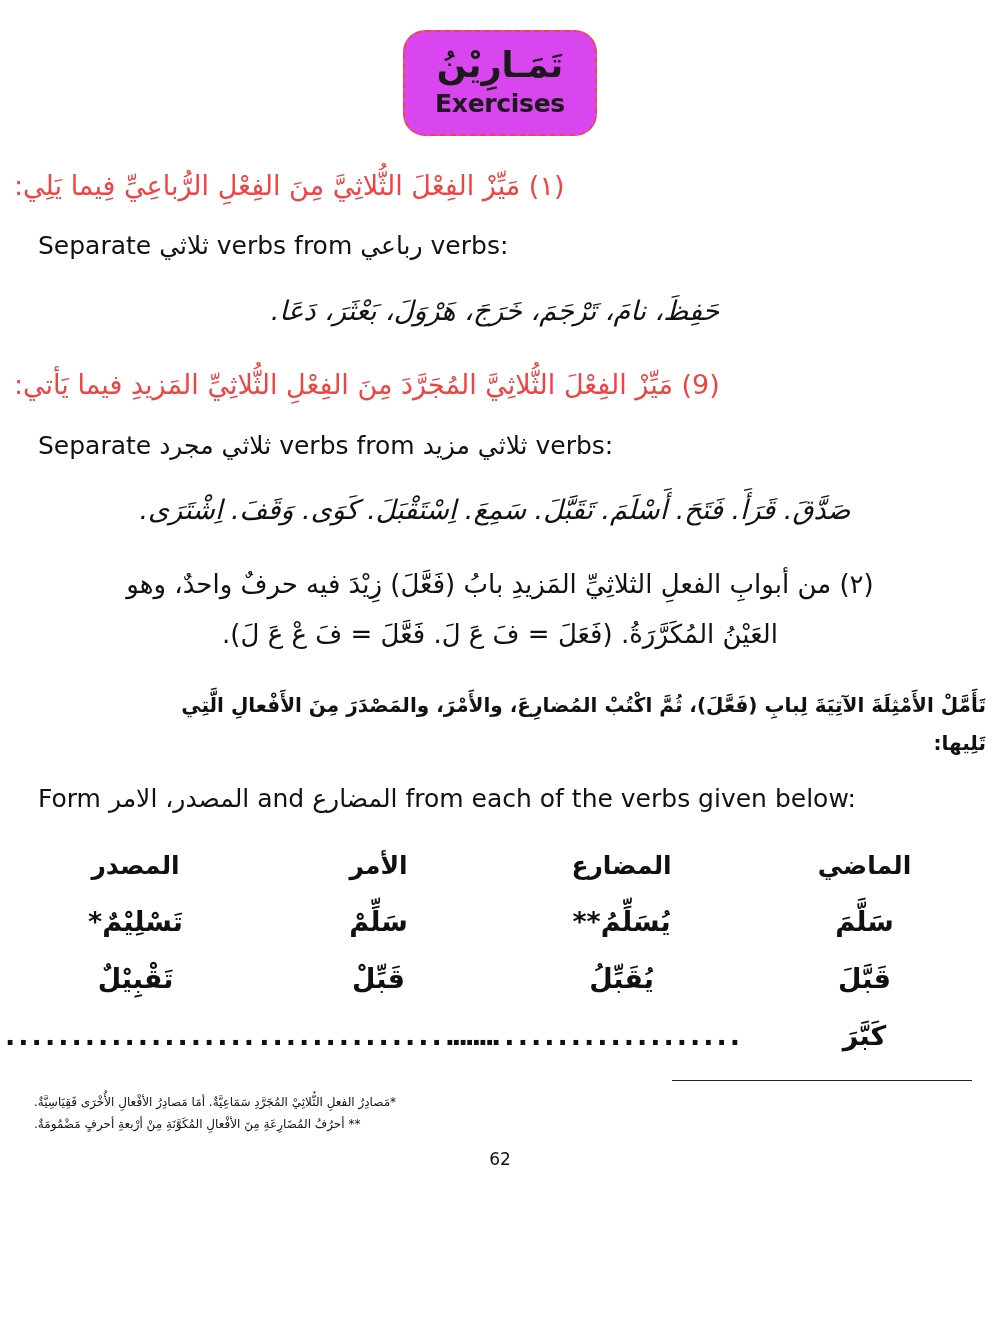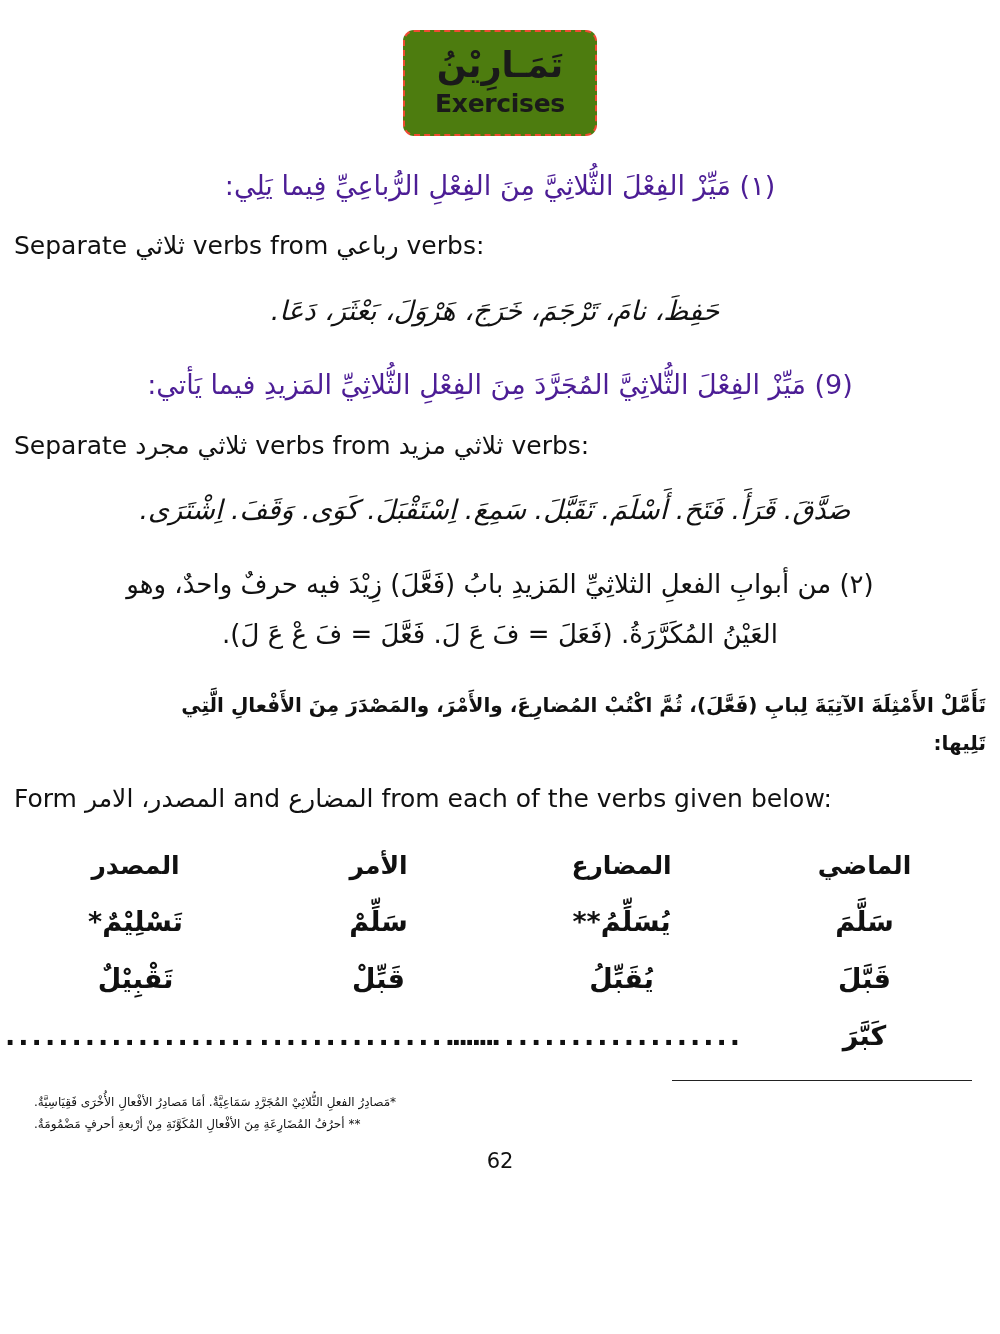--- a/index.html
+++ b/index.html
@@ -24,23 +24,23 @@
 
   
   .header-wrap {
     display: flex;
     justify-content: center;
     padding-top: 30px;
   }
   .exercises-box {
     width: 194px;
     min-height: 106px;
-    background: #4d7c0f;
+    background: #d946ef;
     border: 2px dashed #f04a32;
-    border-radius: 11px;
+    border-radius: 22px;
     display: flex;
     flex-direction: column;
     align-items: center;
     justify-content: center;
     padding: 6px 10px 10px 10px;
     box-sizing: border-box;
   }
   .exercises-ar {
     font-family: "DejaVu Sans", sans-serif;
     font-size: 35px;
@@ -59,38 +59,39 @@
     margin-top: 2px;
   }
 
   
   .content {
     padding: 0 14px;
     box-sizing: border-box;
   }
   .ar-line {
     direction: rtl;
-    text-align: center;
+    text-align: left;
     font-family: "DejaVu Sans", sans-serif;
     font-size: 27px;
     line-height: 1.75;
-    color: #4c1d95;
+    color: #ef4444;
   }
   .ar-q {
     font-size: 27px;
     margin-top: 26px;
   }
   .en-line {
     direction: ltr;
     text-align: left;
     font-family: "DejaVu Sans", "Liberation Sans", sans-serif;
     font-size: 25px;
     line-height: 1.5;
     margin-top: 18px;
     color: #111;
+    margin-left: 24px;
   }
   .en-line .ar-inline {
     font-family: "DejaVu Sans", sans-serif;
     direction: rtl;
     unicode-bidi: embed;
     font-size: 25px;
   }
   .ar-words {
     direction: rtl;
     text-align: center;
@@ -159,21 +160,21 @@
     text-align: left;
     font-family: "DejaVu Sans", sans-serif;
     font-size: 12px;
     line-height: 1.85;
     padding: 0 20px;
     color: #111;
   }
   .page-number {
     text-align: center;
     font-family: "DejaVu Sans", "Liberation Sans", sans-serif;
-    font-size: 21px;
+    font-size: 17px;
     color: #111;
     margin-top: 14px;
   }
 </style>
 </head>
 <body>
 
 <div class="page">
 
   <div class="header-wrap">

